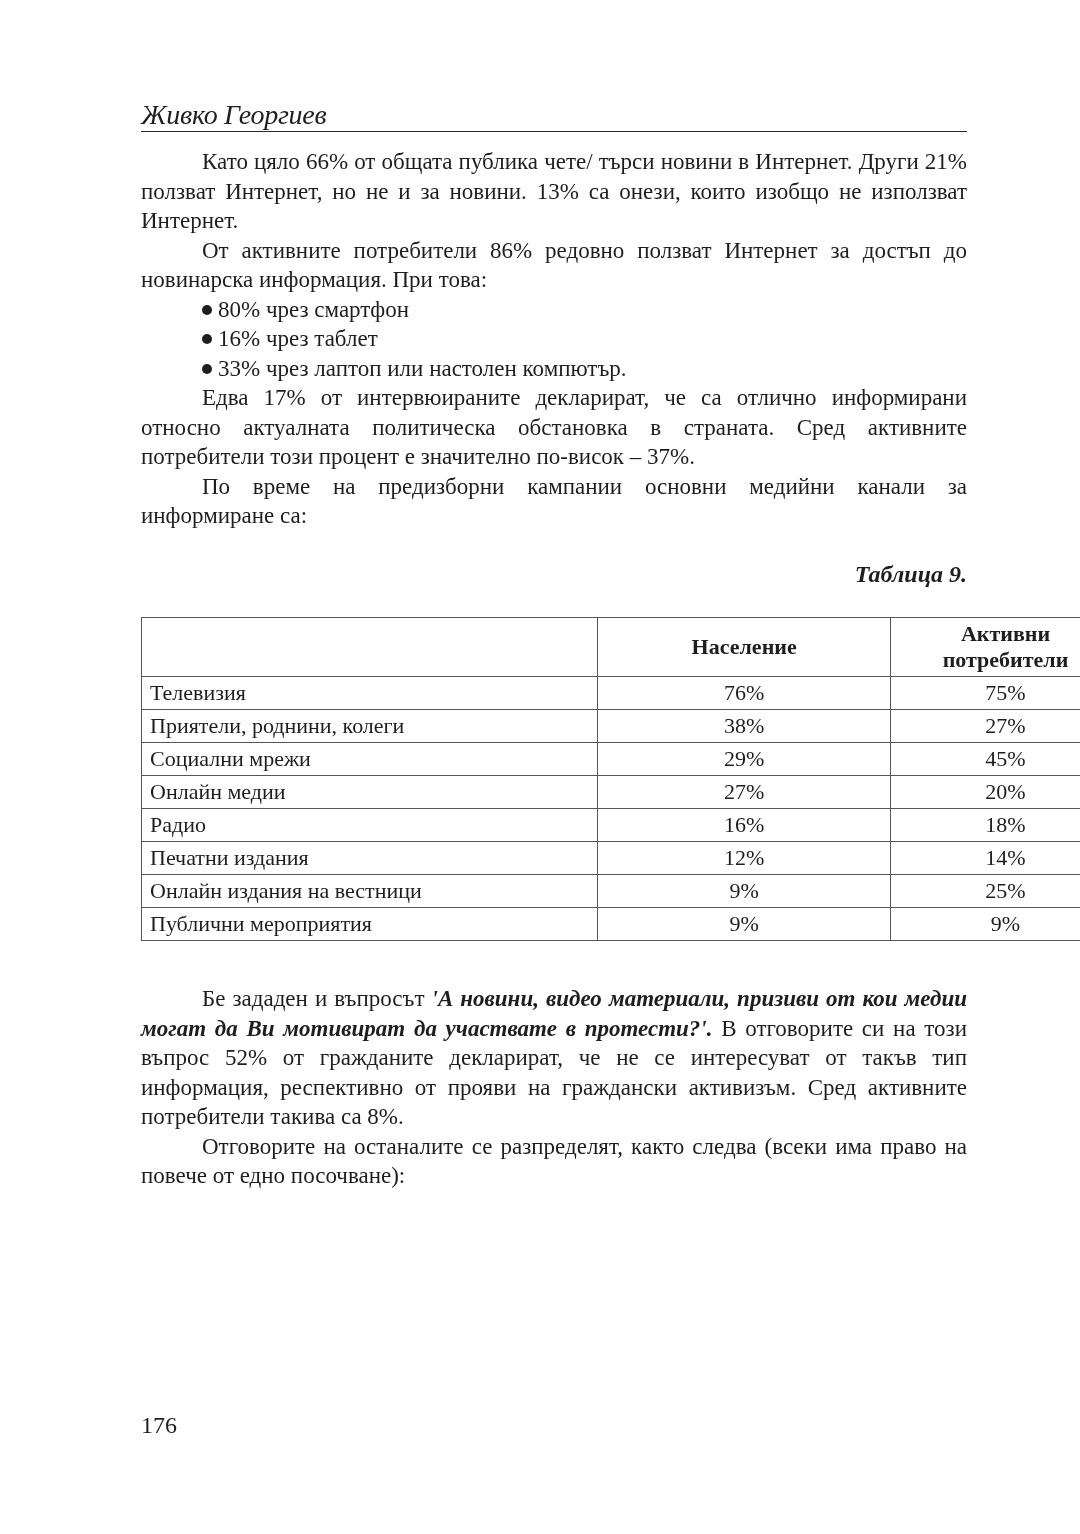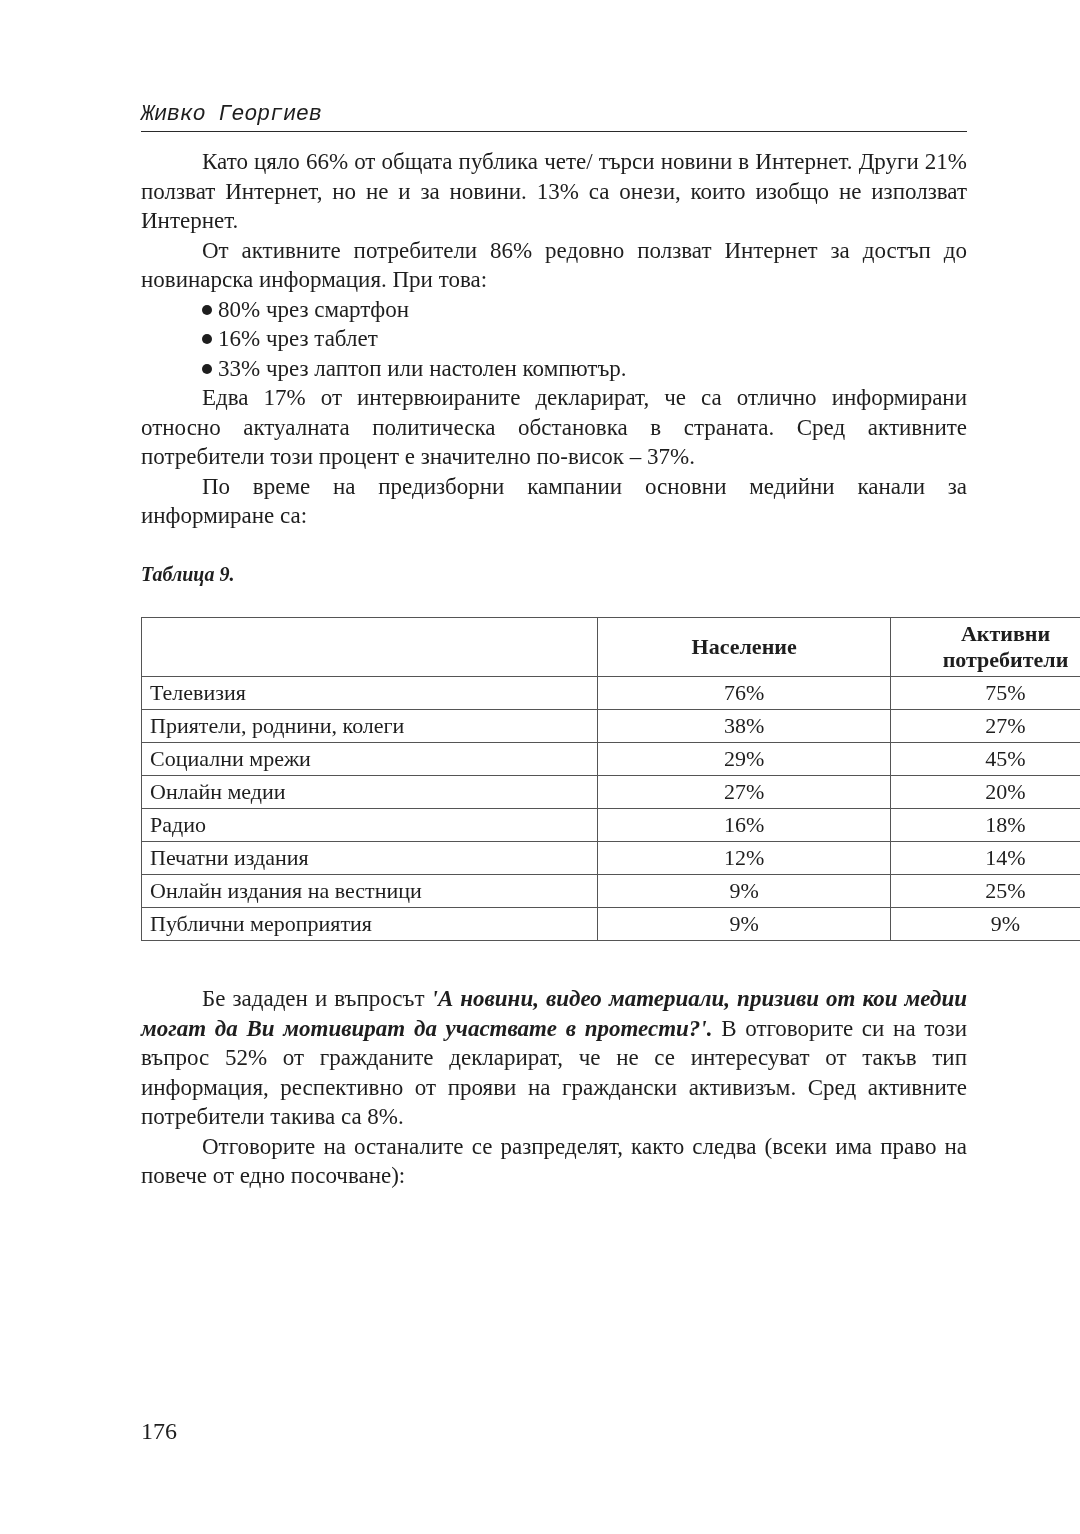--- a/index.html
+++ b/index.html
@@ -3,56 +3,55 @@
   <meta charset="utf-8">
   <style>
     html, body { margin: 0; padding: 0; background: #ffffff; }
     body {
       width: 1080px; height: 1534px; position: relative; overflow: hidden;
       font-family: "Liberation Serif", "DejaVu Serif", serif;
       color: #1e1e1e;
     }
     .running-head {
       position: absolute; left: 141px; top: 100px; width: 826px;
-      font-style: italic; font-size: 22px; line-height: 30px;
+      font-style: italic; font-size: 28px; line-height: 30px;
       letter-spacing: -0.3px;
-      font-family: Liberation Mono, monospace;
     }
     .head-rule {
       position: absolute; left: 141px; top: 131px; width: 826px; height: 0;
       border-top: 1.5px solid #2a2a2a;
     }
     .text-block {
       position: absolute; left: 141px; width: 826px;
       font-size: 23px; line-height: 29.5px;
     }
     .para { text-align: justify; text-indent: 61px; margin: 0; }
     .para.last-left { text-align-last: left; }
     .bullets { list-style: none; margin: 0; padding: 0 0 0 61px; }
     .bullets li { margin: 0; }
     .bullet-dot { display: inline-block; width: 10px; height: 10px; border-radius: 50%; background: #1e1e1e; margin-right: 6px; vertical-align: 2px; }
     .caption {
       position: absolute; left: 141px; width: 826px; top: 560px;
-      text-align: left; font-style: italic; font-weight: bold;
-      font-size: 20px; line-height: 28px;
+      text-align: right; font-style: italic; font-weight: bold;
+      font-size: 24px; line-height: 28px;
     }
     table.data-table {
       position: absolute; left: 141px; top: 617px; width: 980px;
       border-collapse: collapse; font-size: 22px;
     }
     table.data-table th, table.data-table td {
       border: 1.3px solid #555; padding: 0 8px; line-height: 26px;
     }
     table.data-table th { font-weight: bold; text-align: center; height: 58px; line-height: 26px; }
     table.data-table td { height: 32px; }
     table.data-table td.num { text-align: center; }
     col.c1 { width: 385px; } col.c2 { width: 247px; } col.c3 { width: 194px; }
     .bi { font-style: italic; font-weight: bold; }
     .page-number {
-      position: absolute; left: 141px; top: 1410px; font-size: 24px; line-height: 30px; margin-top: 6px;
+      position: absolute; left: 141px; top: 1410px; font-size: 24px; line-height: 30px;
     }
   </style>
 </head>
 <body>
 
 <div class="running-head">Живко Георгиев</div>
 <div class="head-rule"></div>
 
 <div class="text-block" style="top:147px;">
   <p class="para last-left">Като цяло 66% от общата публика чете/ търси новини в Интернет. Други 21% ползват Интернет, но не и за новини. 13% са онези, които изобщо не използват Интернет.</p>

